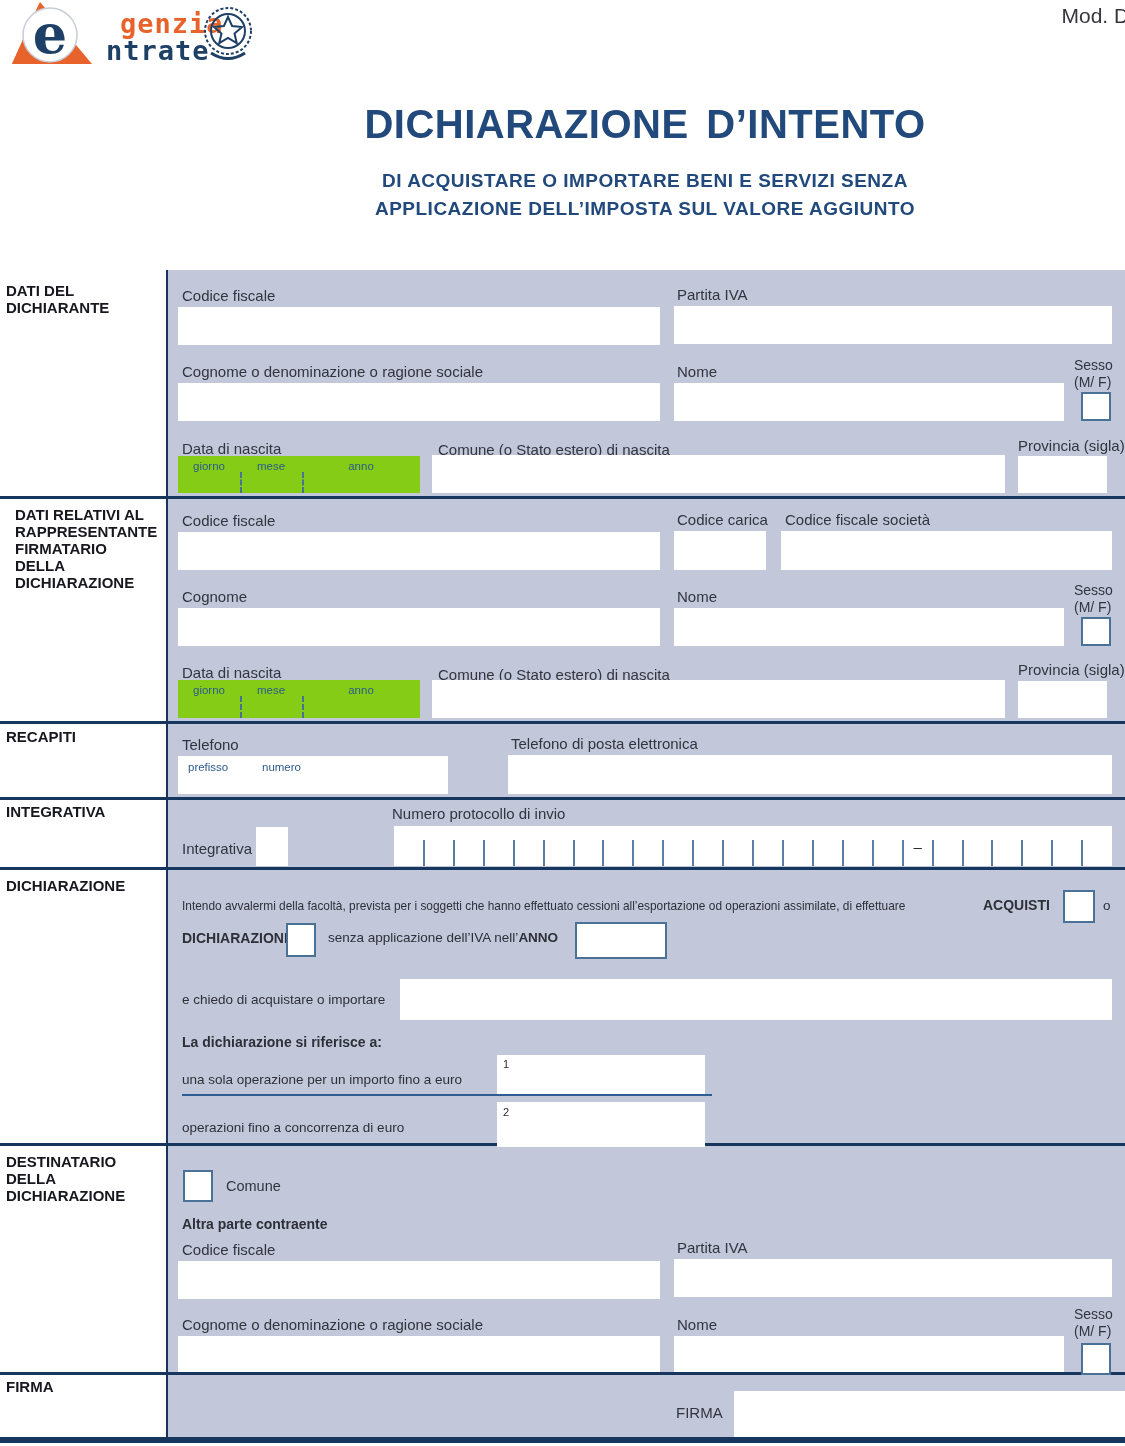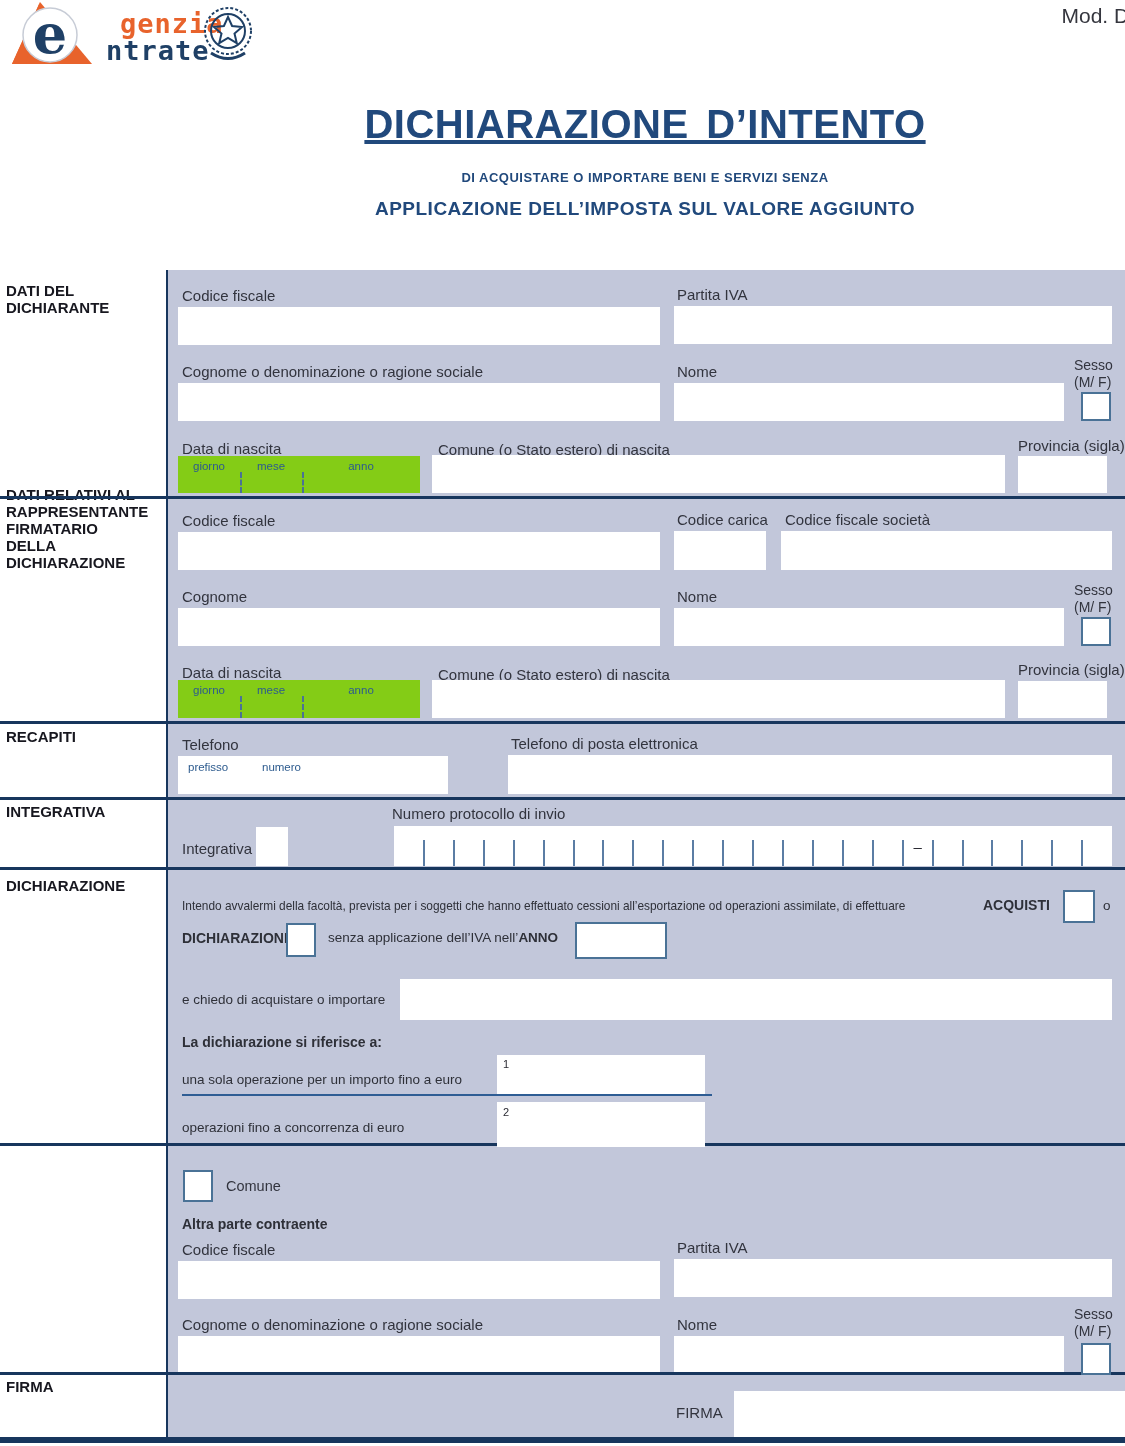--- a/index.html
+++ b/index.html
@@ -52,22 +52,22 @@
         <circle cx="26" cy="27" r="23" stroke-dasharray="3 2"></circle>
         <circle cx="26" cy="27" r="17"></circle>
       </g>
       <path d="M26 13 l4.1 9 9.9 1 -7.5 6.5 2.3 9.7 -8.8-5.2 -8.8 5.2 2.3-9.7 -7.5-6.5 9.9-1 Z" fill="none" stroke="#1f4066" stroke-width="2"></path>
       <path d="M9 49 Q26 60 43 49" stroke="#1f4066" stroke-width="3" fill="none"></path>
     </svg>
   </div>
 
   <div class="abs" style="top:4px;right:-10px;font-size:21px;color:#35363e;white-space:nowrap;">Mod. DI</div>
 
-  <div class="title" style="top:102px;font-size:40px;letter-spacing:.5px;word-spacing:6px;text-decoration:underline;">DICHIARAZIONE D’INTENTO</div>
-  <div class="title" style="top:170px;font-size:13px;letter-spacing:.5px;">DI ACQUISTARE O IMPORTARE BENI E SERVIZI SENZA</div>
+  <div class="title" style="top:102px;font-size:40px;letter-spacing:.5px;word-spacing:6px;">DICHIARAZIONE D’INTENTO</div>
+  <div class="title" style="top:170px;font-size:19px;letter-spacing:.5px;">DI ACQUISTARE O IMPORTARE BENI E SERVIZI SENZA</div>
   <div class="title" style="top:198px;font-size:19px;letter-spacing:.5px;">APPLICAZIONE DELL’IMPOSTA SUL VALORE AGGIUNTO</div>
 
   <div class="panel" style="top:270px;height:226px;"></div>
   <div class="sec-title" style="top:281px;">DATI DEL DICHIARANTE</div>
 
   <span class="lbl" style="left:182px;top:287px;">Codice fiscale</span>
   <div class="inp" style="left:178px;top:307px;width:482px;height:38px;"></div>
   <span class="lbl" style="left:677px;top:286px;">Partita IVA</span>
   <div class="inp" style="left:674px;top:306px;width:438px;height:38px;"></div>
 
@@ -88,21 +88,21 @@
     <i class="dc-sep" style="left:124px;"></i>
   </div>
   <span class="lbl" style="left:438px;top:441px;">Comune (o Stato estero) di nascita</span>
   <div class="inp" style="left:432px;top:455px;width:573px;height:38px;"></div>
   <span class="lbl" style="left:1018px;top:437px;">Provincia (sigla)</span>
   <div class="inp" style="left:1018px;top:456px;width:89px;height:37px;"></div>
 
   <div class="sep" style="top:496px;"></div>
 
   <div class="panel" style="top:499px;height:222px;"></div>
-  <div class="sec-title" style="top:485px;">DATI RELATIVI AL RAPPRESENTANTE FIRMATARIO DELLA DICHIARAZIONE</div>
+  <div class="sec-title" style="top:505px;margin-left:9px;">DATI RELATIVI AL RAPPRESENTANTE FIRMATARIO DELLA DICHIARAZIONE</div>
 
   <span class="lbl" style="left:182px;top:512px;">Codice fiscale</span>
   <div class="inp" style="left:178px;top:532px;width:482px;height:38px;"></div>
   <span class="lbl" style="left:677px;top:511px;text-align:center;">Codice carica</span>
   <div class="inp" style="left:674px;top:531px;width:92px;height:39px;"></div>
   <span class="lbl" style="left:785px;top:511px;">Codice fiscale società</span>
   <div class="inp" style="left:781px;top:531px;width:331px;height:39px;"></div>
 
   <span class="lbl" style="left:182px;top:588px;">Cognome</span>
   <div class="inp" style="left:178px;top:608px;width:482px;height:38px;"></div>
@@ -198,20 +198,21 @@
   <span class="sup" style="left:503px;top:1058px;">1</span>
   <div class="row-divider" style="left:182px;top:1094px;width:530px;"></div>
 
   <span class="abs small-txt" style="left:182px;top:1120px;white-space:nowrap;">operazioni fino a concorrenza di euro</span>
   <div class="inp" style="left:497px;top:1102px;width:208px;height:45px;z-index:2;"></div>
   <span class="sup" style="left:503px;top:1106px;z-index:3;">2</span>
 
   <div class="sep" style="top:1143px;"></div>
 
   <div class="panel" style="top:1146px;height:226px;"></div>
+  <div class="sec-title" style="top:1152px;">DESTINATARIO DELLA DICHIARAZIONE</div>
 
   <div class="chk" style="left:183px;top:1170px;width:30px;height:32px;"></div>
   <span class="lbl" style="left:226px;top:1178px;font-size:14.5px;">Comune</span>
 
   <span class="abs small-txt bold" style="left:182px;top:1216px;font-size:14px;white-space:nowrap;">Altra parte contraente</span>
 
   <span class="lbl" style="left:182px;top:1241px;">Codice fiscale</span>
   <div class="inp" style="left:178px;top:1261px;width:482px;height:38px;"></div>
   <span class="lbl" style="left:677px;top:1239px;">Partita IVA</span>
   <div class="inp" style="left:674px;top:1259px;width:438px;height:38px;"></div>

